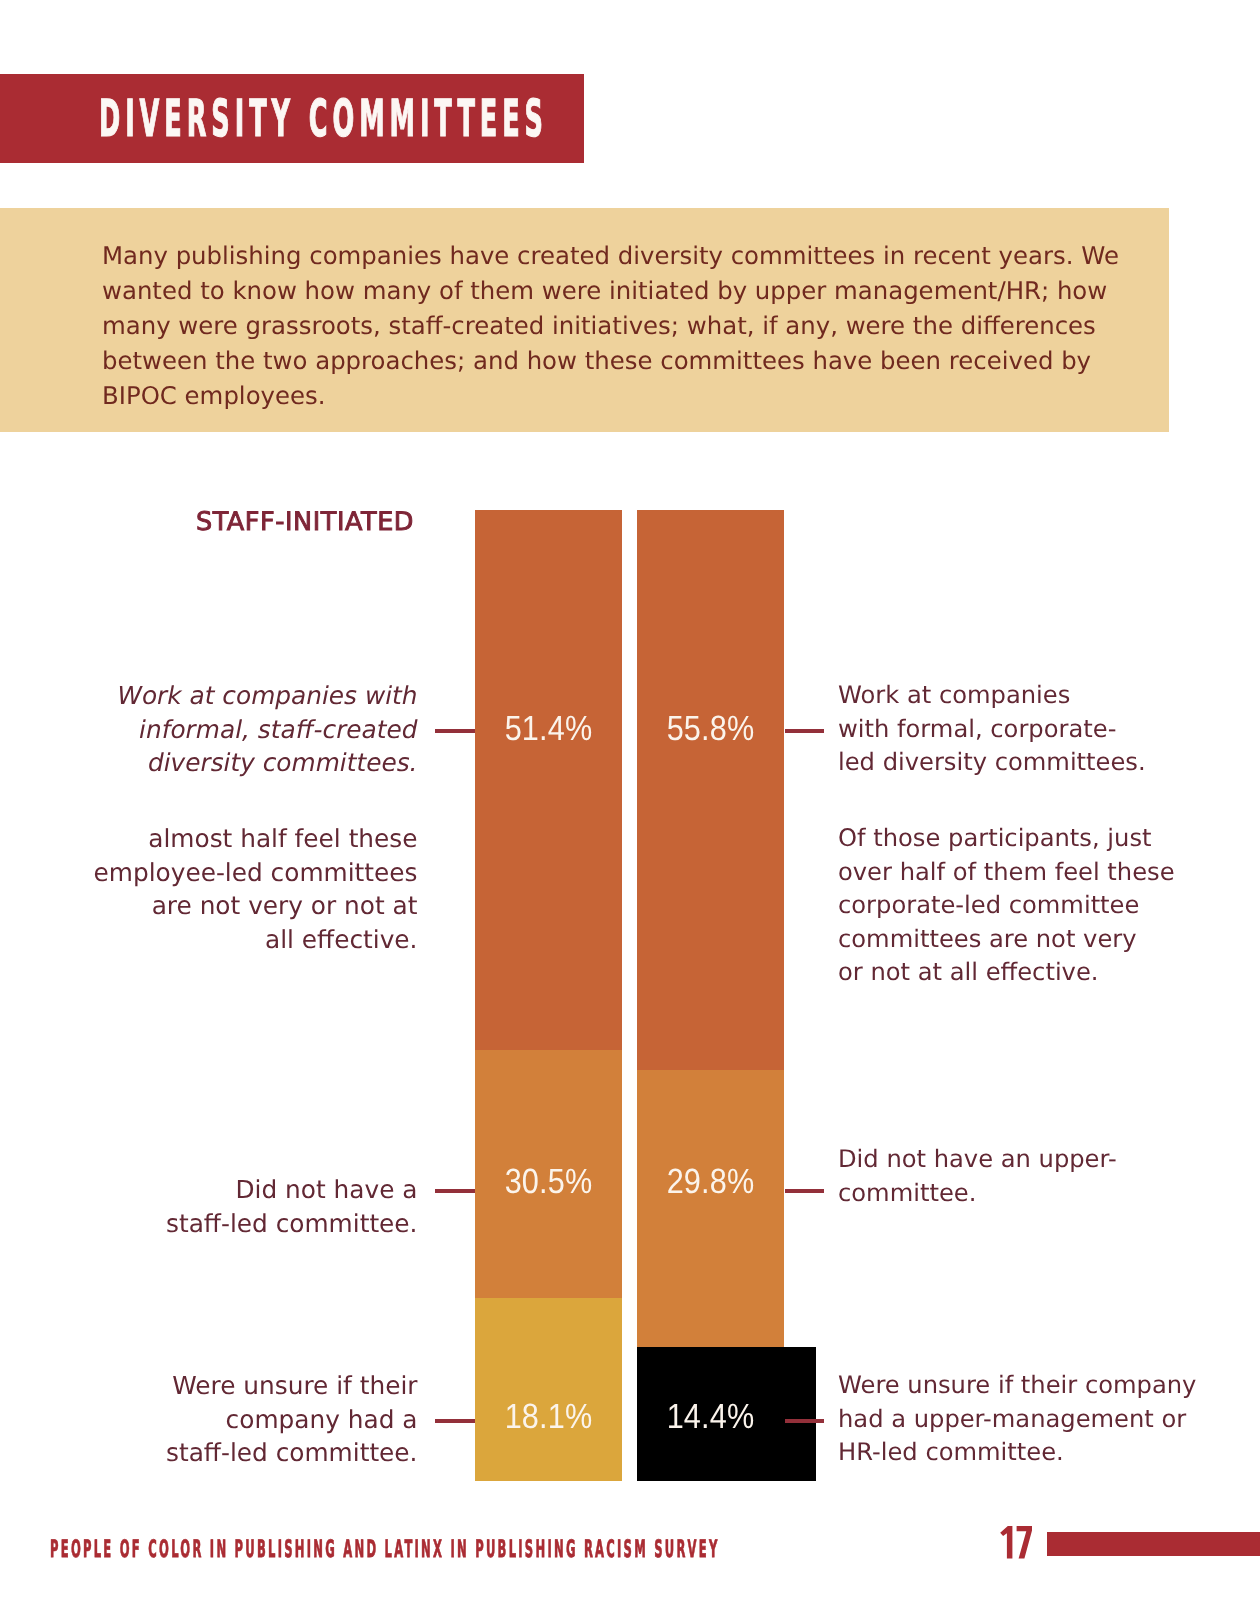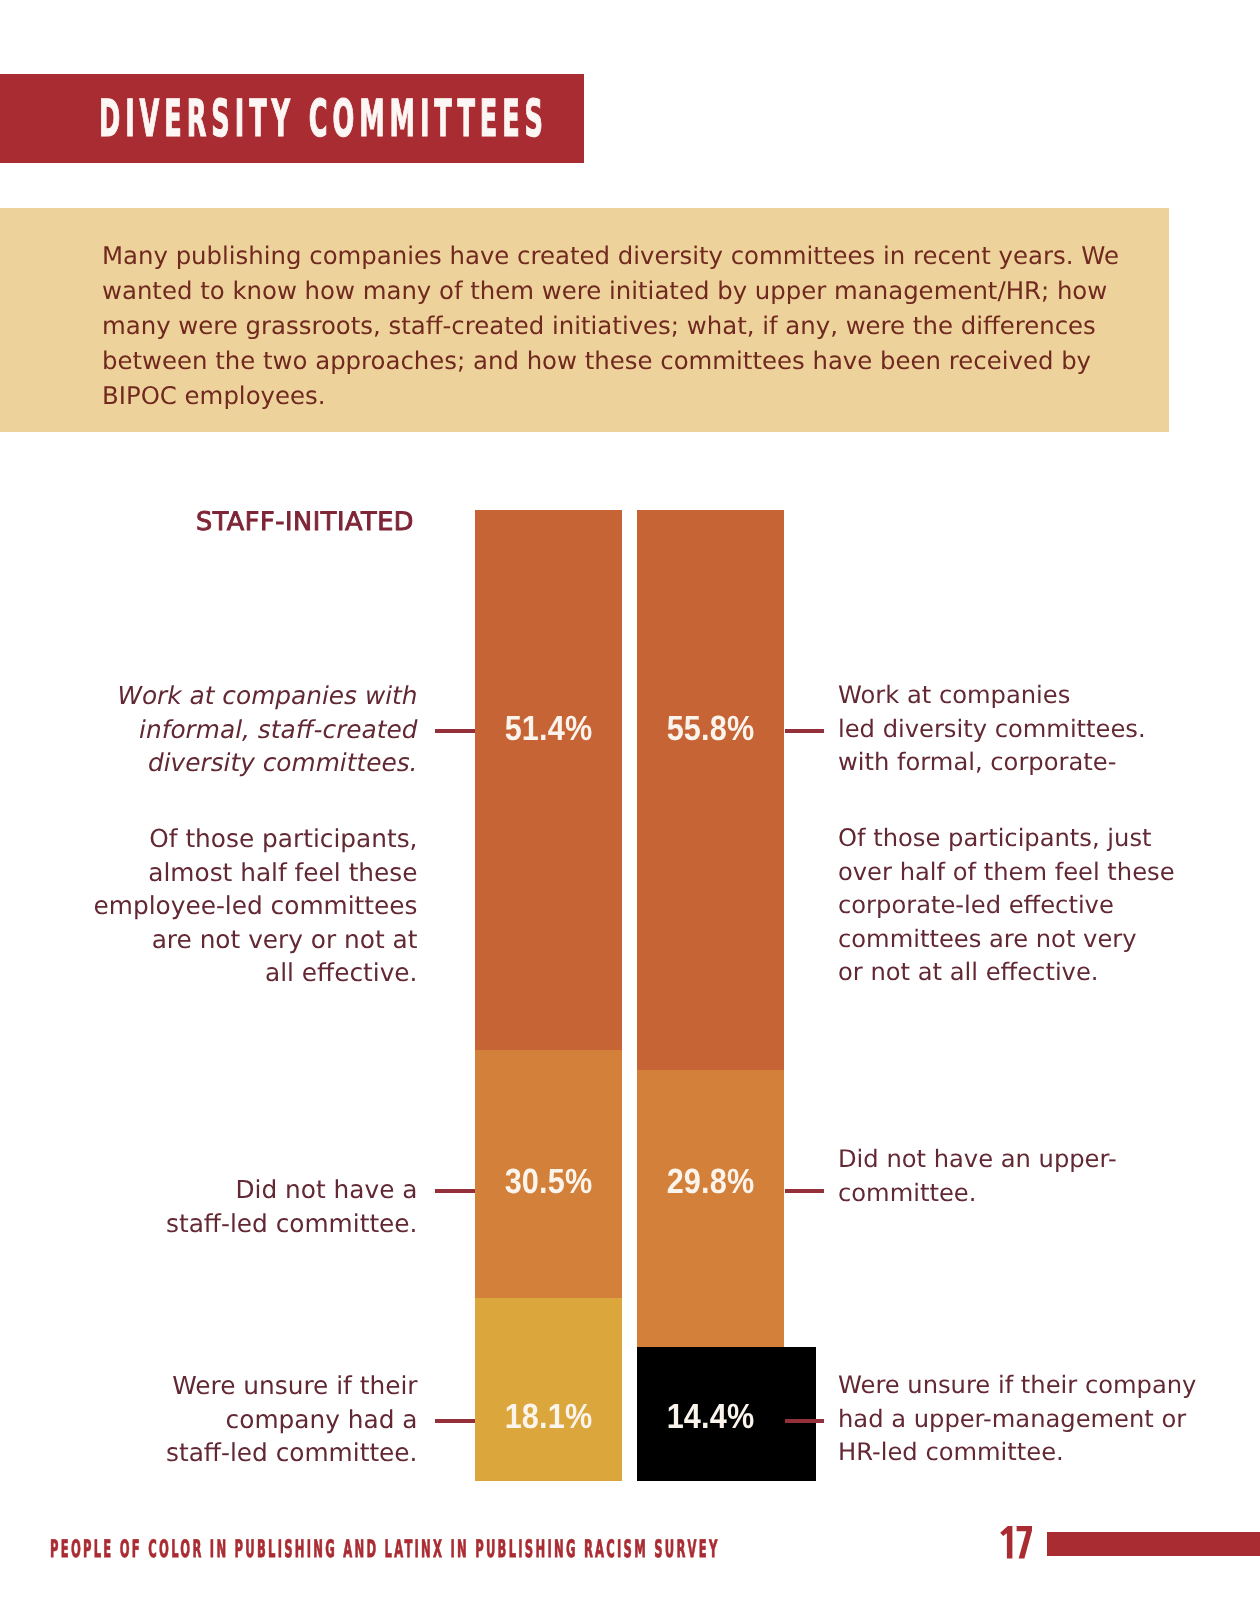--- a/index.html
+++ b/index.html
@@ -21,21 +21,21 @@
 
   
   .chart{position:absolute;left:0;top:0;width:1260px;height:1620px;}
   .colhead{position:absolute;top:507px;color:#7E2537;font-size:25.5px;font-weight:normal;letter-spacing:0.55px;-webkit-text-stroke:0.95px #7E2537;}
   .colhead.left{left:0;width:414px;text-align:right;}
   .colhead.right{left:837px;width:400px;text-align:left;}
 
   .bar{position:absolute;width:147px;}
   .bar.b1{left:475px;}
   .bar.b2{left:637px;}
-  .seg{position:absolute;left:0;width:147px;font-weight:bold;}
+  .seg{position:absolute;left:0;width:147px;}
   .seg .pct{position:absolute;left:0;width:147px;text-align:center;color:#FBF4EC;
     font-family:"Liberation Sans","DejaVu Sans",sans-serif;font-size:35px;letter-spacing:0.2px;line-height:1;transform:scaleX(0.875);}
 
   .conn{position:absolute;height:4px;background:#93303A;}
   .side{position:absolute;color:#622834;font-size:24.8px;line-height:33.6px;}
   .side.left{text-align:right;left:20px;width:397.5px;}
   .side.right{text-align:left;left:838px;width:400px;font-size:24.2px;}
 
   
   .footer-text{position:absolute;left:50px;top:1533px;height:32px;line-height:32px;color:#AA2C33;font-family:"DejaVu Sans Condensed","DejaVu Sans",sans-serif;font-weight:bold;font-size:24px;letter-spacing:4.2px;white-space:nowrap;transform:scaleX(0.536);transform-origin:left center;-webkit-text-stroke:0.75px #AA2C33;}
@@ -85,45 +85,44 @@
     <div class="conn" style="left:785px;top:729px;width:39px;"></div>
     <div class="conn" style="left:785px;top:1189px;width:39px;"></div>
     <div class="conn" style="left:785px;top:1419px;width:39px;"></div>
 
     <div class="side left" style="top:679px;font-style:italic;">
       <div>Work at companies with</div>
       <div>informal, staff-created</div>
       <div>diversity committees.</div>
     </div>
     <div class="side left" style="top:822px;">
-      <div>Of those participants,</div>
       <div>almost half feel these</div>
       <div>employee-led committees</div>
       <div>are not very or not at</div>
       <div>all effective.</div>
     </div>
     <div class="side left" style="top:1173px;">
       <div>Did not have a</div>
       <div>staff-led committee.</div>
     </div>
     <div class="side left" style="top:1369px;">
       <div>Were unsure if their</div>
       <div>company had a</div>
       <div>staff-led committee.</div>
     </div>
 
     <div class="side right" style="top:679px;">
       <div>Work at companies</div>
+      <div>with formal, corporate-</div>
       <div>led diversity committees.</div>
-      <div>with formal, corporate-</div>
     </div>
     <div class="side right" style="top:822px;">
       <div>Of those participants, just</div>
       <div>over half of them feel these</div>
-      <div>corporate-led effective</div>
+      <div>corporate-led committee</div>
       <div>committees are not very</div>
       <div>or not at all effective.</div>
     </div>
     <div class="side right" style="top:1143px;">
       <div>Did not have an upper-</div>
       <div>committee.</div>
     </div>
     <div class="side right" style="top:1369px;">
       <div>Were unsure if their company</div>
       <div>had a upper-management or</div>

